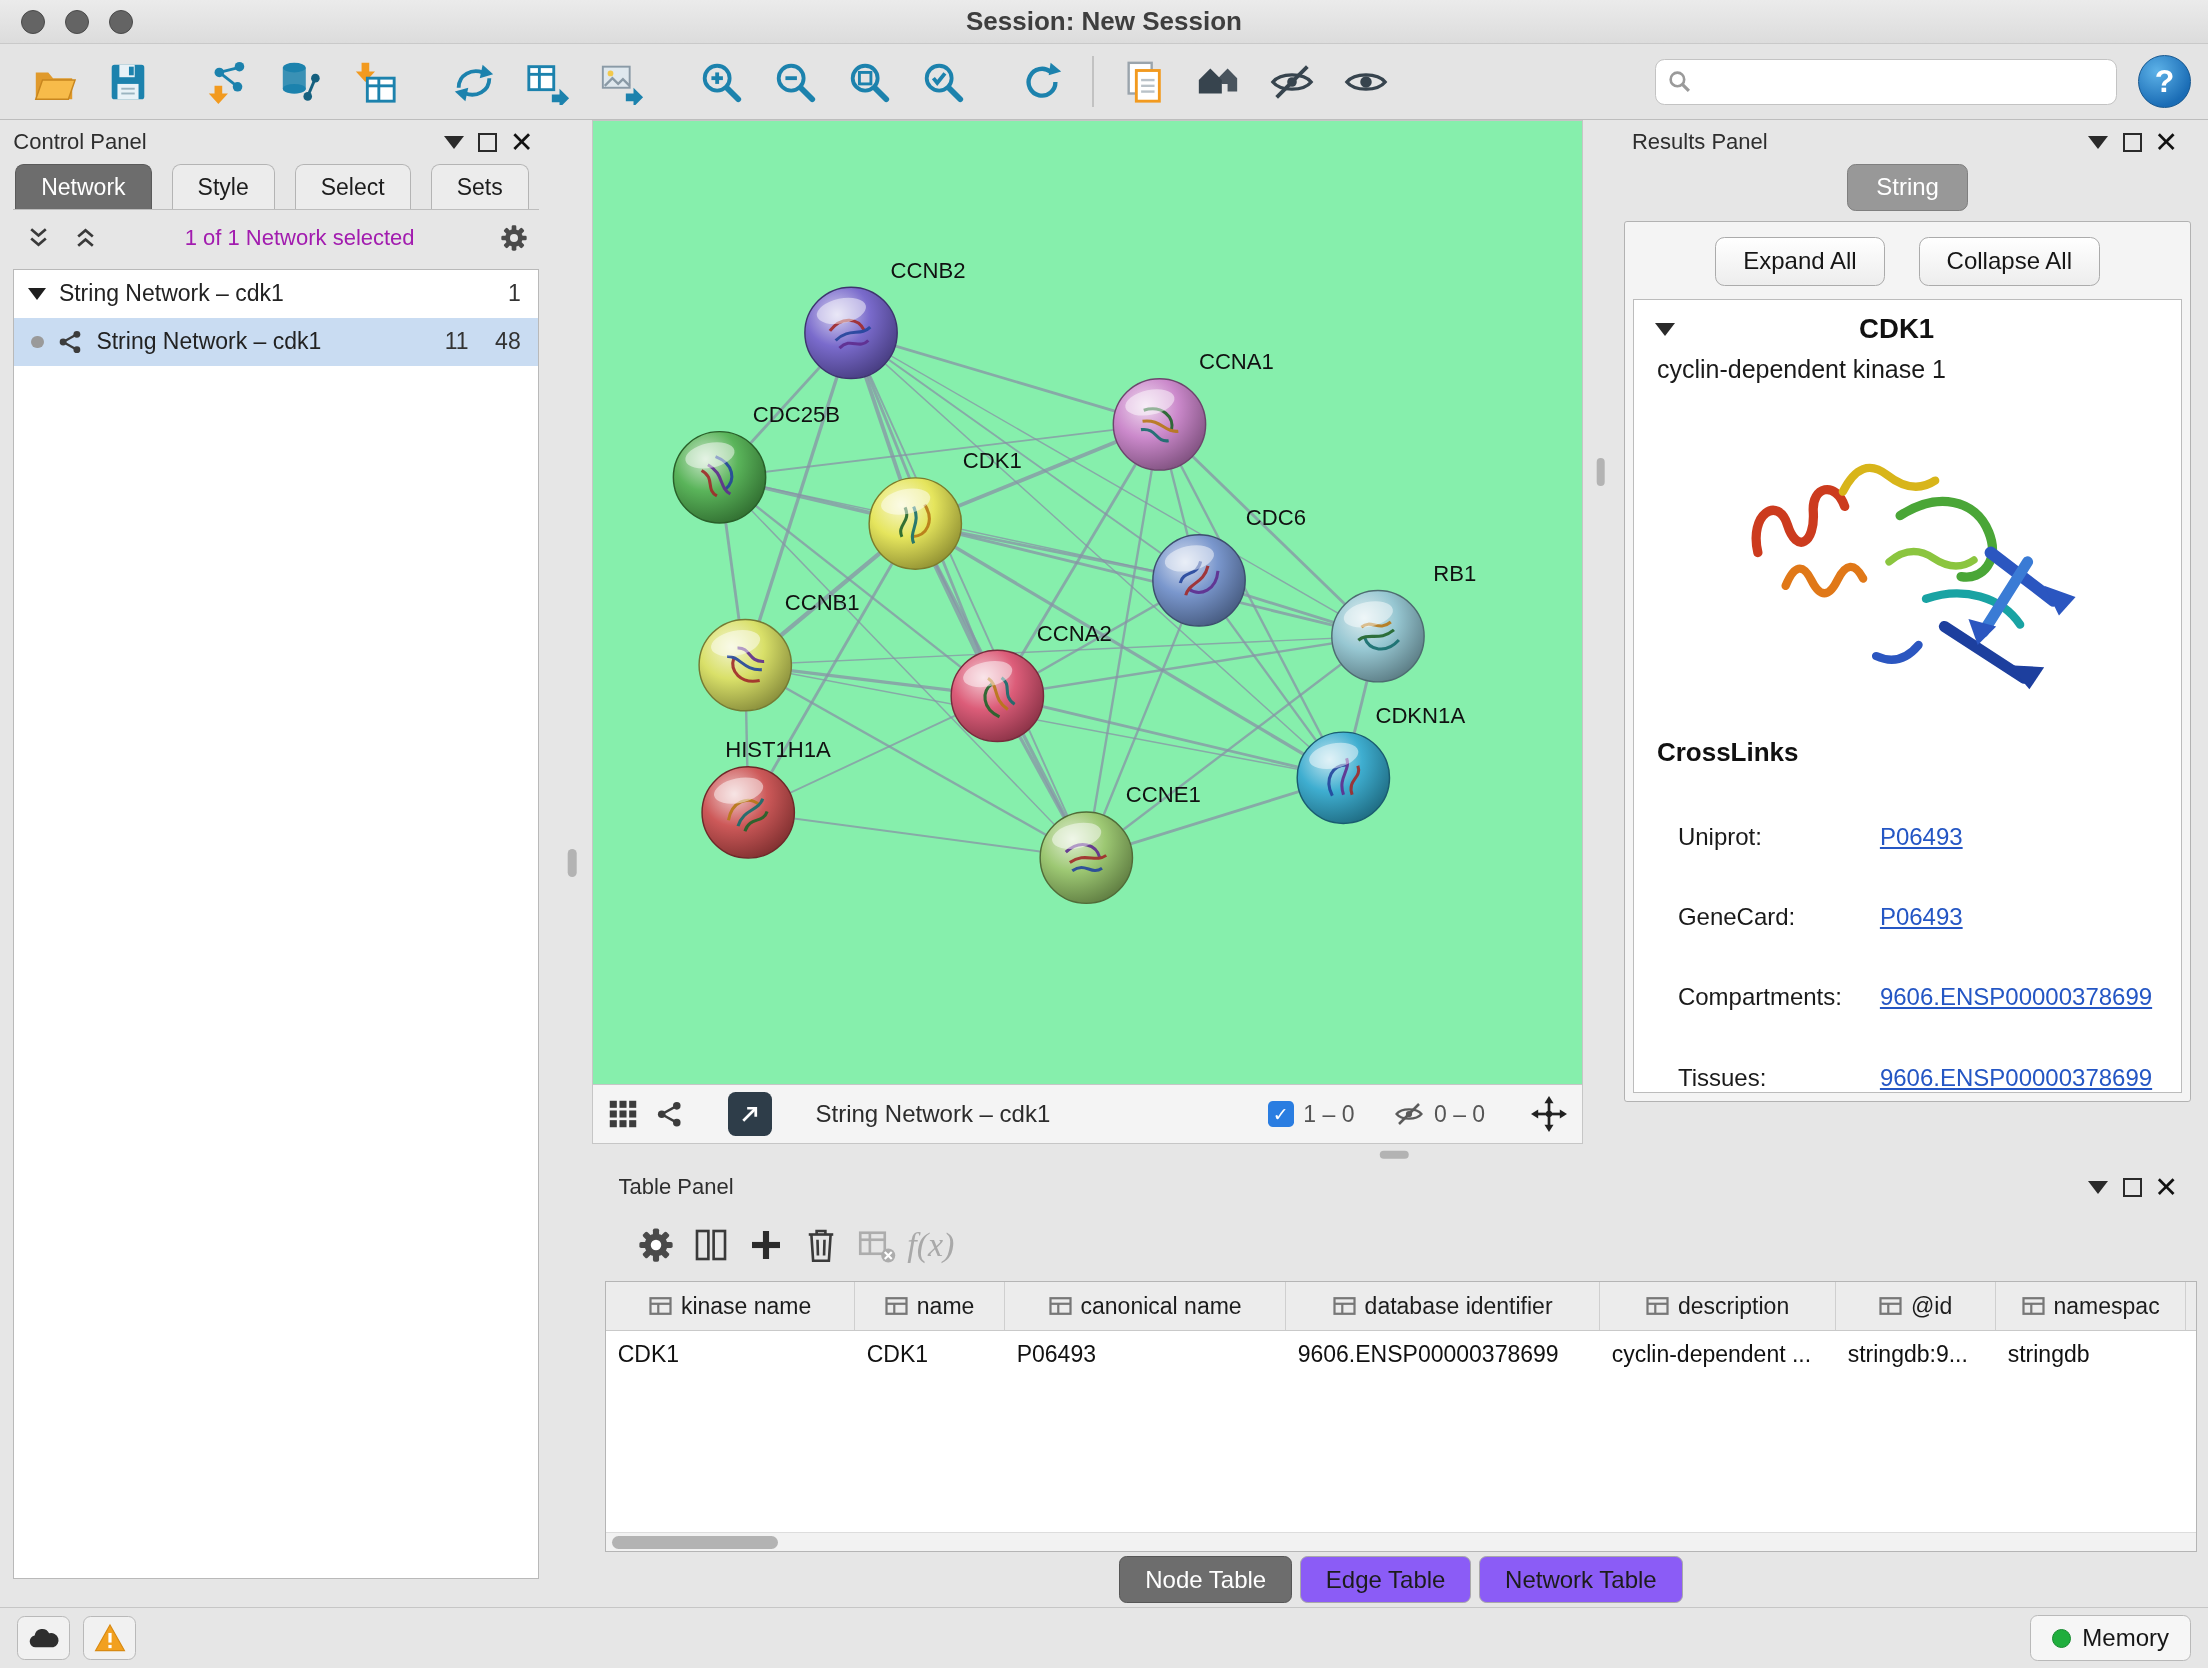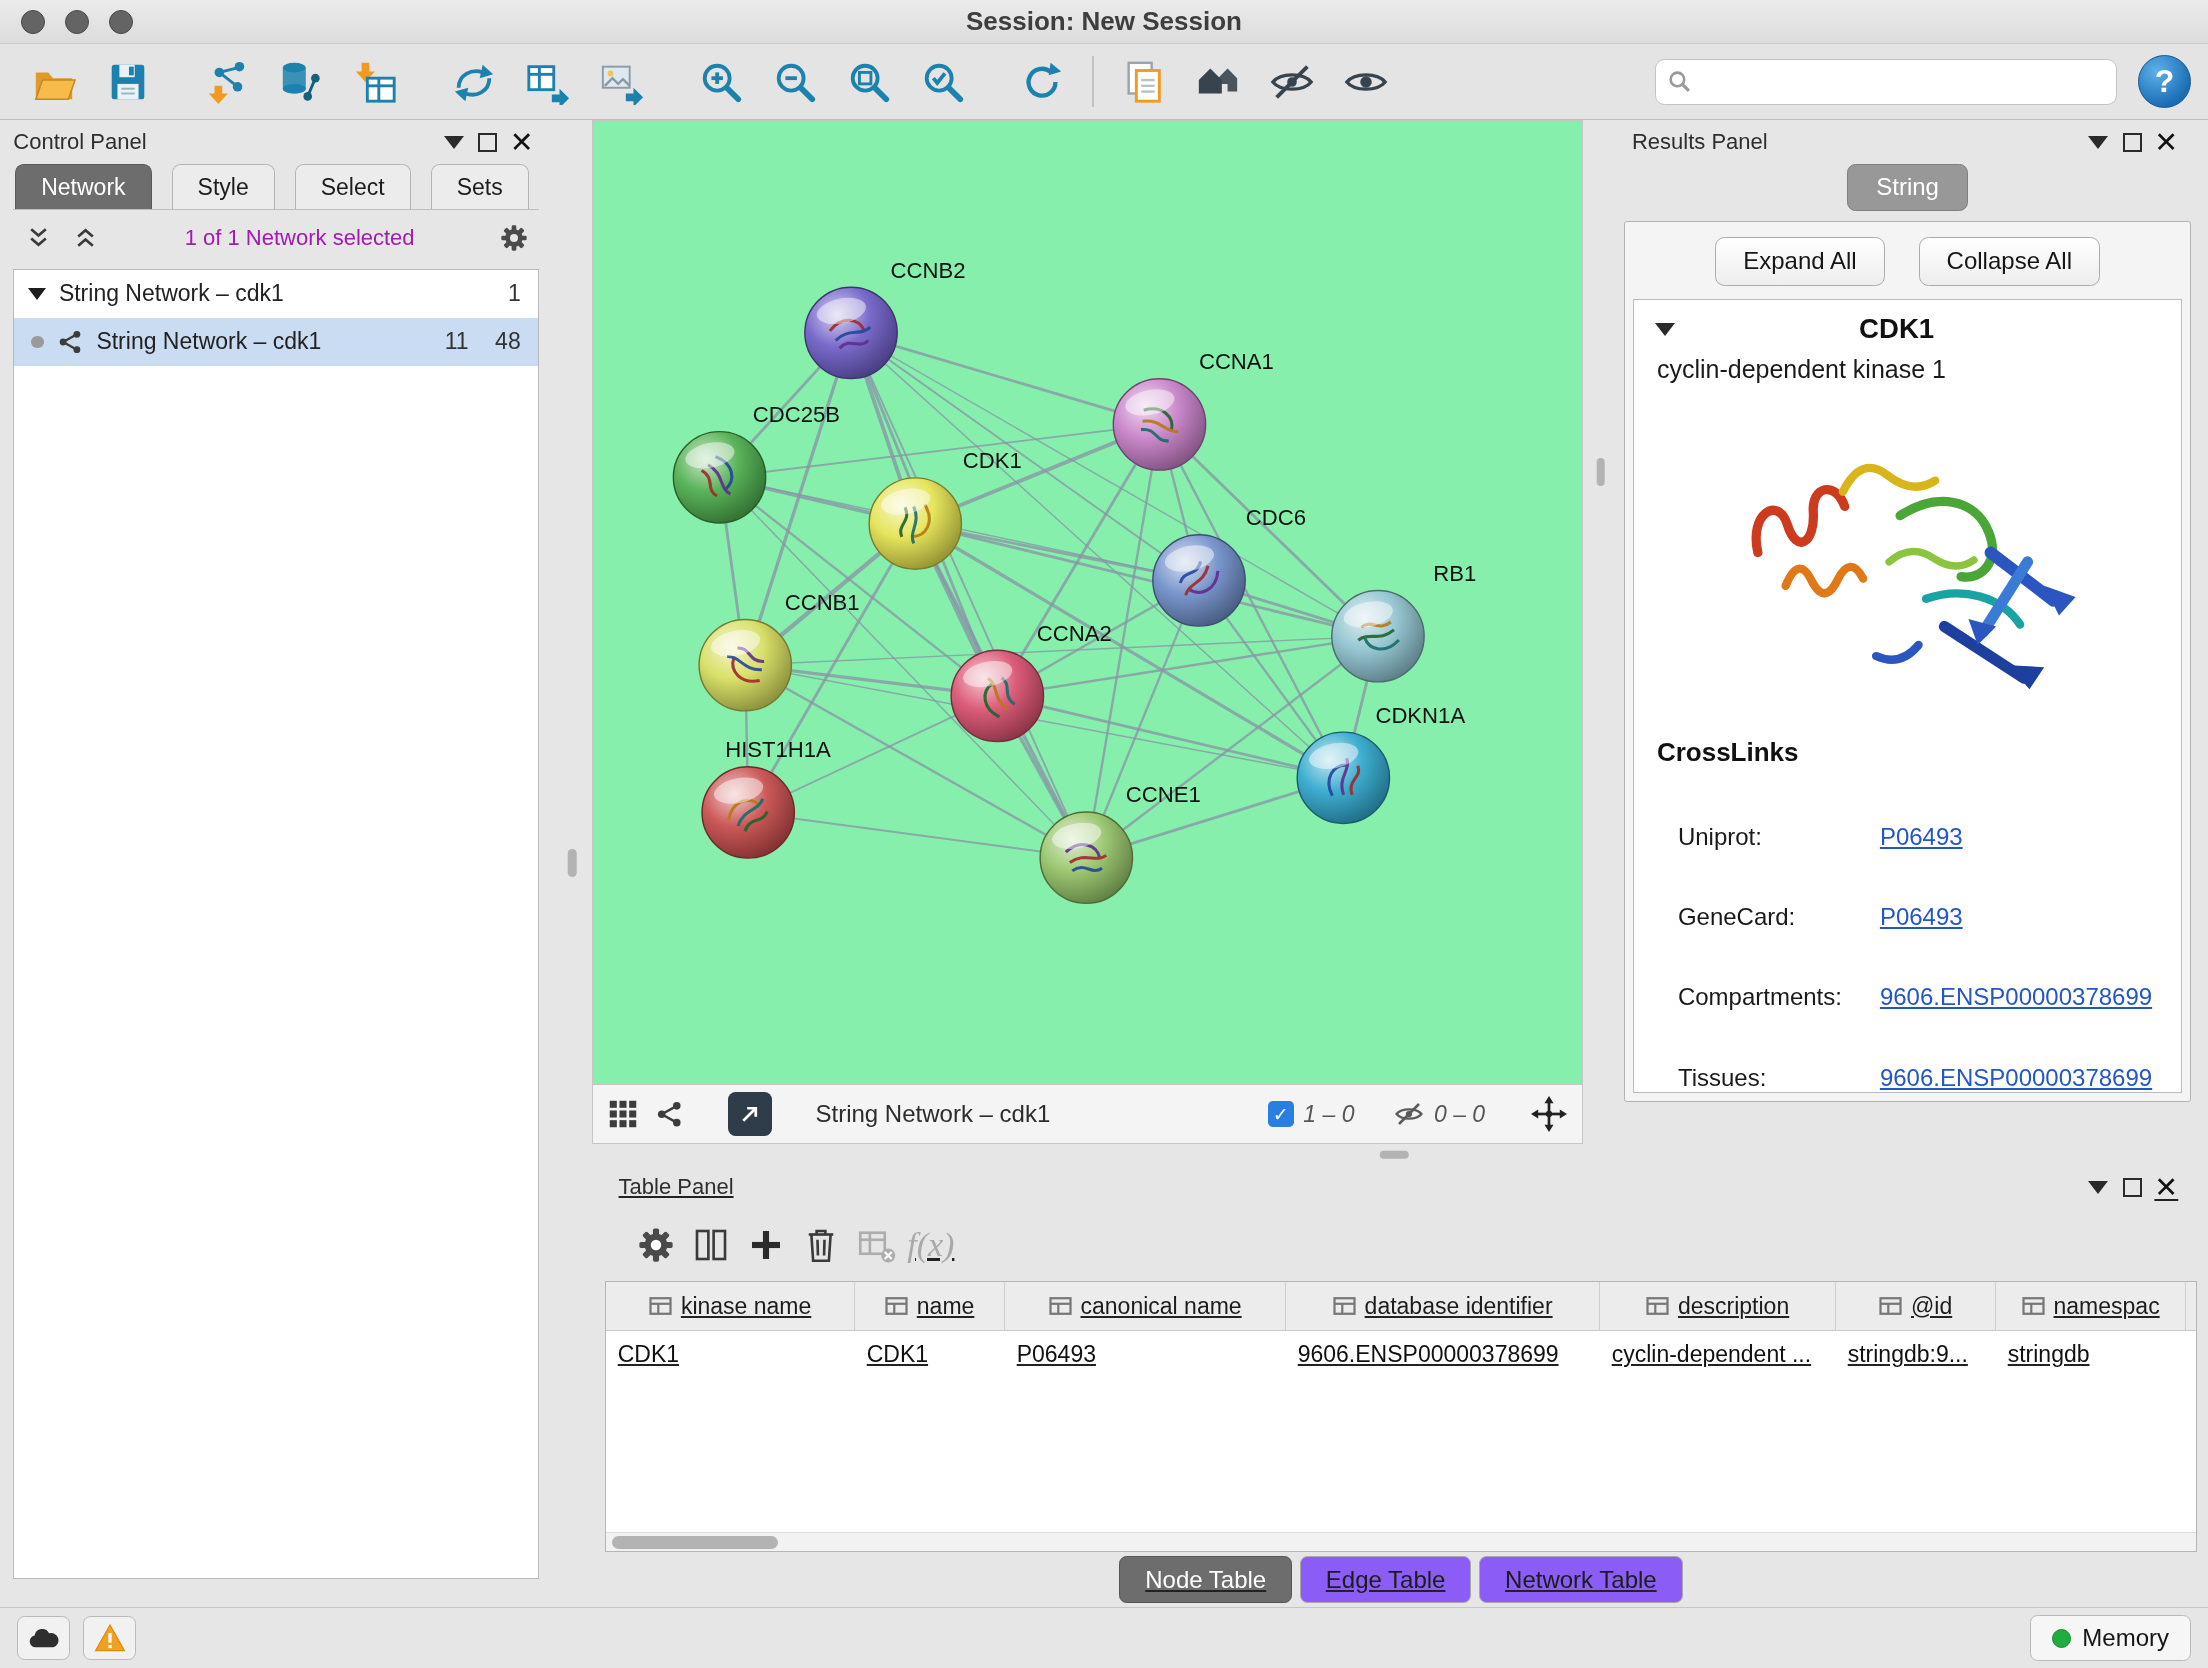--- a/index.html
+++ b/index.html
@@ -65,21 +65,21 @@
   .right-stack { flex:1; display:flex; flex-direction:column; min-width:0; padding-right:11.4px; }
   .top-row { flex:0 0 1024px; display:flex; min-height:0; }
   .network-area { flex:1; display:flex; flex-direction:column; min-width:0; }
   .net-canvas { flex:1; background:#86efac; border:1px solid #c6c6c6; position:relative; min-height:0; }
   .net-canvas svg { width:100%; height:100%; }
   .nav-bar { height:59px; background:#f4f4f4; border:1px solid #c6c6c6; border-top:none; display:flex;
              align-items:center; padding:0 15px; gap:17px; flex:0 0 auto; }
   .nav-title { font-size:24px; color:#2c2c2c; margin-left:27px; }
   .nav-spacer { flex:1; }
   .darkbtn { width:44px; height:44px; border-radius:7.6px; background:#2e3d49; display:flex; align-items:center; justify-content:center; margin-left:27px; flex:0 0 auto; }
-  .nav-count { color:#555; font-size:23px;font-style:italic; }
+  .nav-count { color:#555; font-size:23px; }
   .checkbox { width:26px; height:26px; background:#2a7de1; border-radius:4.8px; display:flex; align-items:center; justify-content:center; color:#fff; font-size:19px; font-weight:bold; flex:0 0 auto;}
   .nav-group { display:flex; align-items:center; gap:9.5px; }
 
   
   .results-panel { width:578px; display:flex; flex-direction:column; flex:0 0 auto; }
   .string-tab { margin:0 auto; padding:7.6px 28.5px 9.5px; background:#989898; color:#fff; border:1px solid #7f7f7f;
                 border-radius:8.6px; font-size:24px; flex:0 0 auto; }
   .results-box { margin:9.5px 5.7px 42px 5.7px; border:1.9px solid #b2b2b2; background:#f4f4f4; flex:1;
                  display:flex; flex-direction:column; min-height:0; border-radius:2.9px; }
   .rb-btnrow { display:flex; justify-content:center; gap:34px; padding:15px 0 13.3px; flex:0 0 auto; }
@@ -90,21 +90,21 @@
   .ps-header { display:flex; align-items:center; padding:13.3px 21px 5.7px; flex:0 0 auto; }
   .ps-name { flex:1; text-align:center; font-size:27.6px; font-weight:bold; color:#111; margin-right:42px; }
   .ps-desc { padding:3.8px 23px 7.6px; font-size:25px; color:#1a1a1a; }
   .protein-img { width:409px; height:314px; margin:11.4px auto 3.8px; flex:0 0 auto; }
   .cl-title { padding:17px 23px 7.6px; font-size:26px; font-weight:bold; color:#111; }
   .cl-row { display:flex; padding:5.7px 23px 5.7px 44px; font-size:24px; align-items:baseline;margin-top:41px; }
   .cl-label { width:202px; color:#1a1a1a; flex:0 0 auto; }
   .cl-link { color:#2456c4; text-decoration:underline; white-space:nowrap; }
 
   
-  .table-panel { flex:1; display:flex; flex-direction:column; min-height:0; padding-left:13.3px;text-decoration:underline; }
+  .table-panel { flex:1; display:flex; flex-direction:column; min-height:0; padding-left:13.3px; }
   .tp-toolbar { height:72px; display:flex; align-items:center; padding:0 23px; flex:0 0 auto; }
   .tp-toolbar .tbtn { width:55px; height:55px; }
   .tp-toolbar .tbtn svg { width:42px; height:42px; }
   .fx { font-family:"Liberation Serif",serif; font-style:italic; font-size:34px; color:#a9a9a9; }
   .tp-box { flex:1; border:1.9px solid #b5b5b5; background:#fff; display:flex; flex-direction:column; min-height:0; }
   .tp-head { display:flex; background:#ececec; border-bottom:1.9px solid #c9c9c9; flex:0 0 auto; height:49px; }
   .tp-th { display:flex; align-items:center; justify-content:center; gap:8.6px; font-size:23px; color:#1c1c1c;
            border-right:1.9px solid #cfcfcf; height:100%; flex:0 0 auto; white-space:nowrap; overflow:hidden;}
   .tp-th svg { width:23px; height:20px; flex:0 0 auto; }
   .tp-row { display:flex; flex:0 0 auto; height:48px; }

